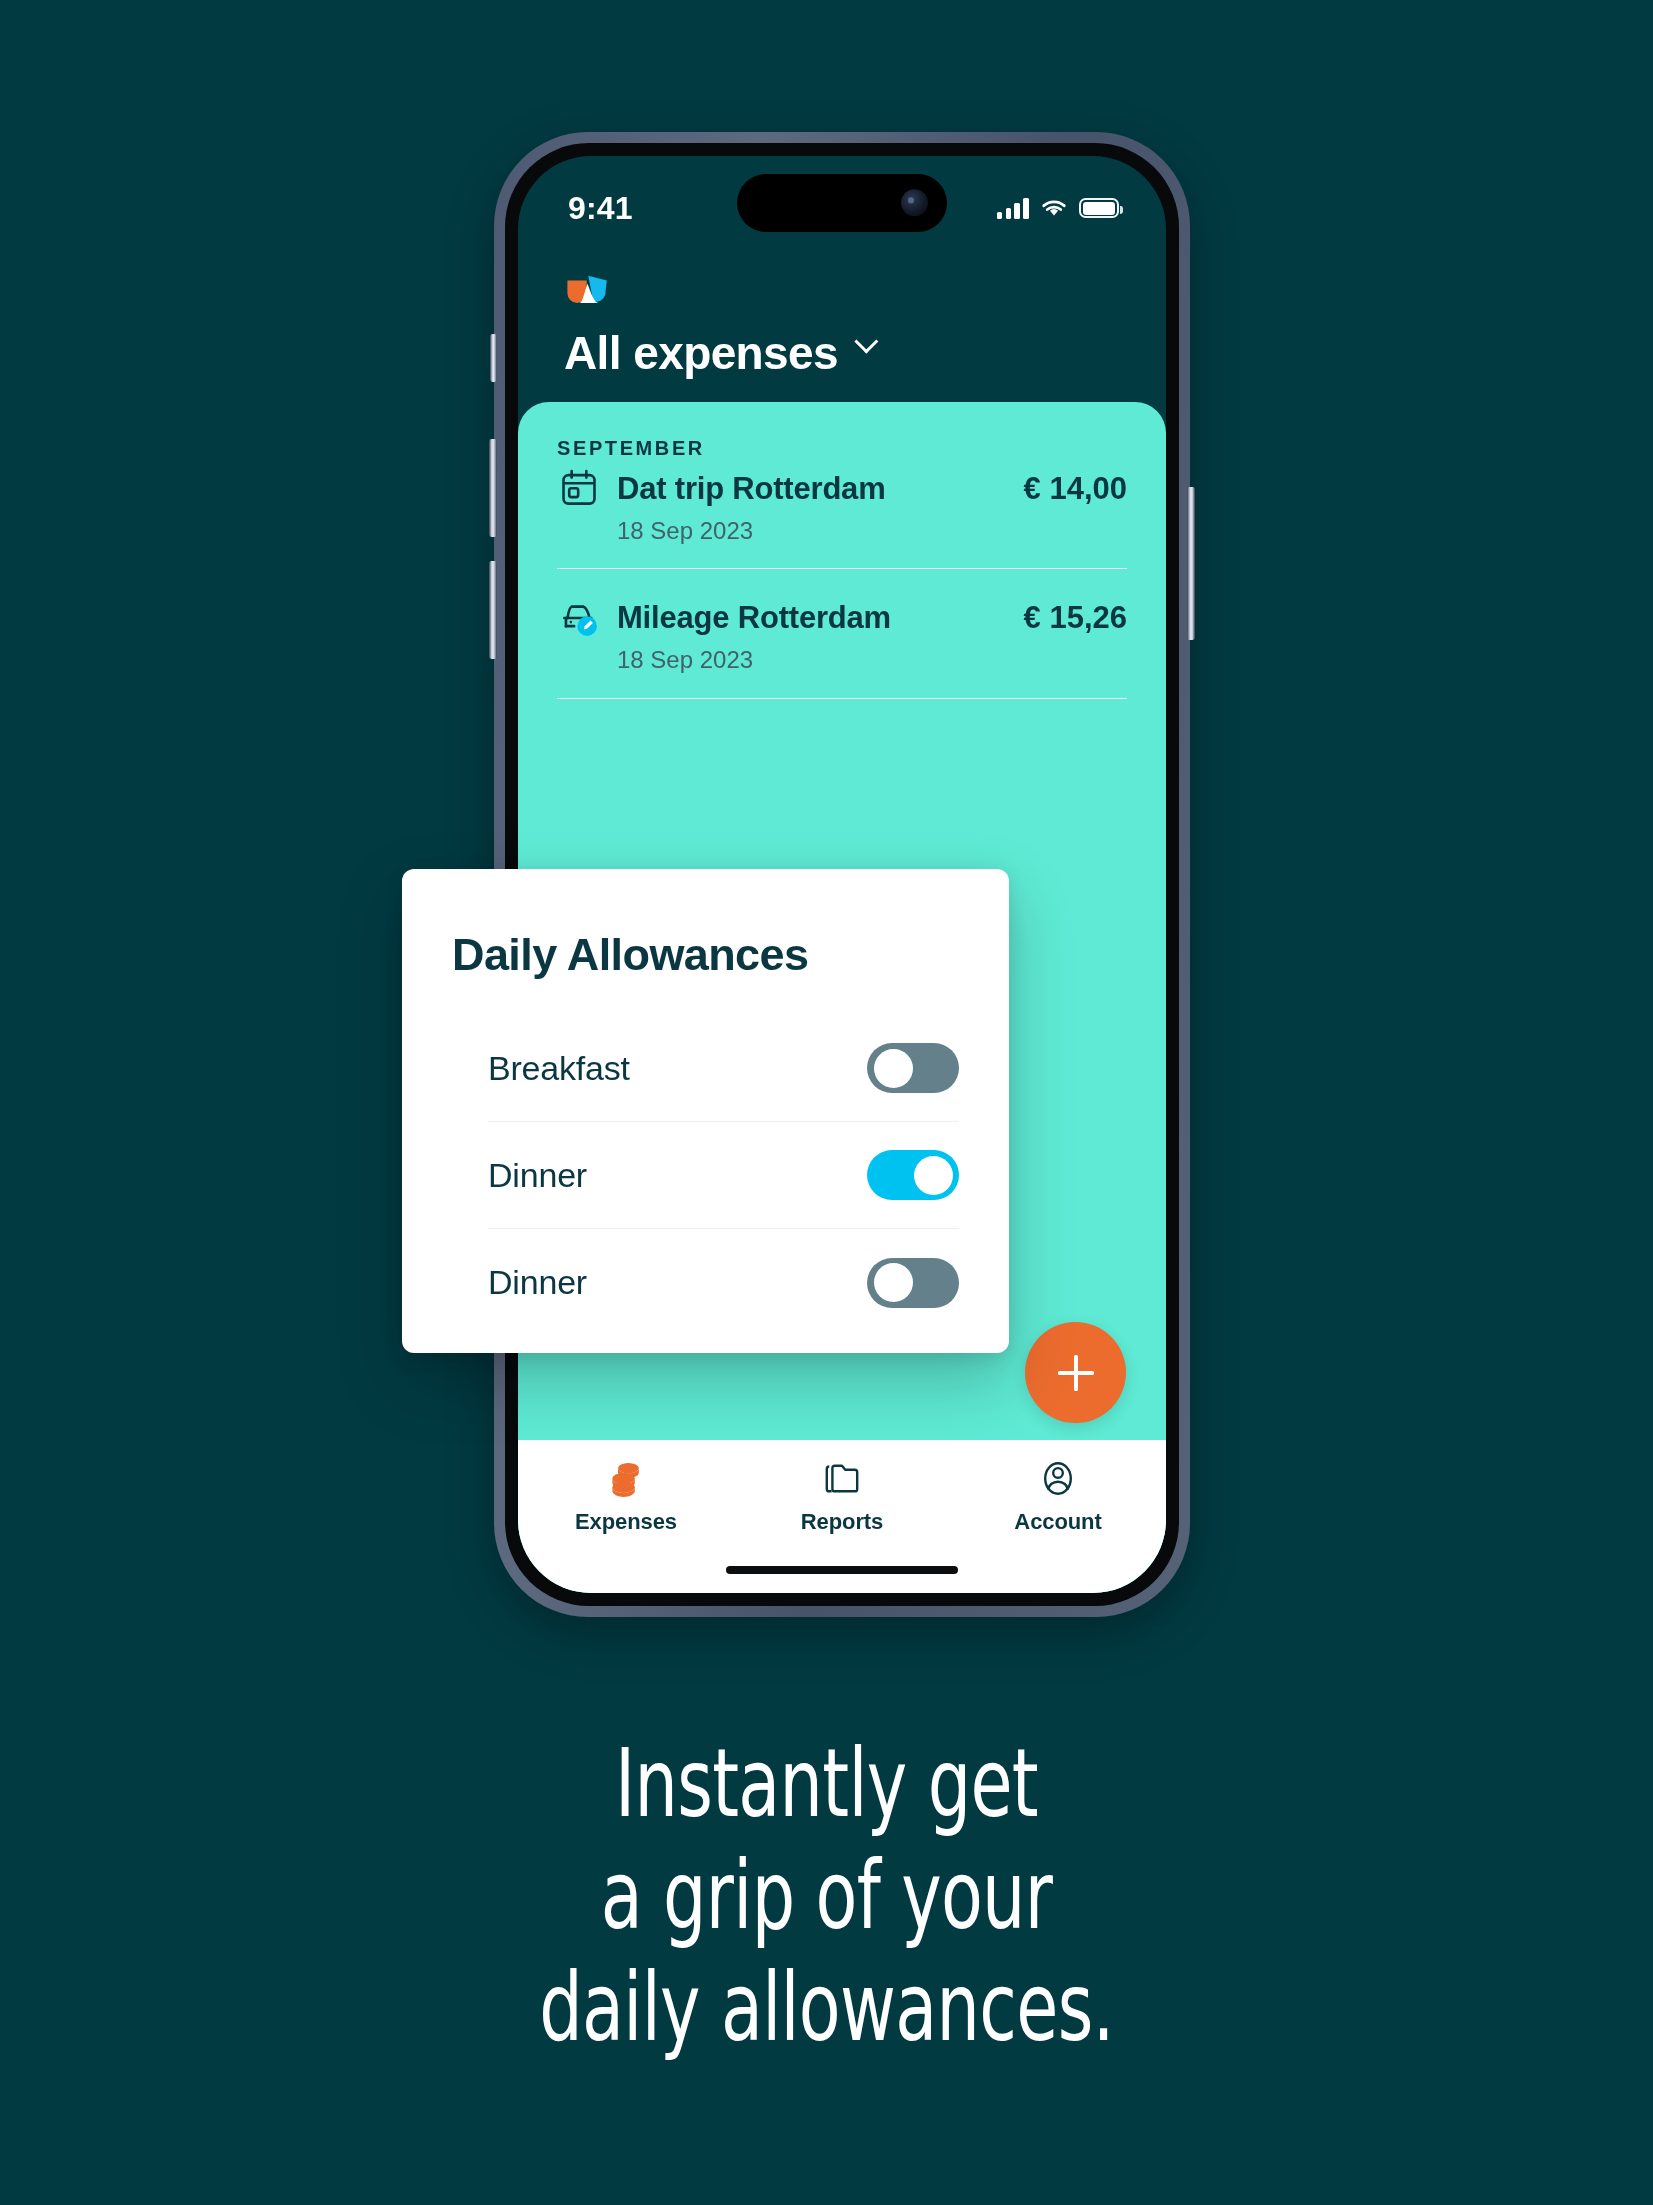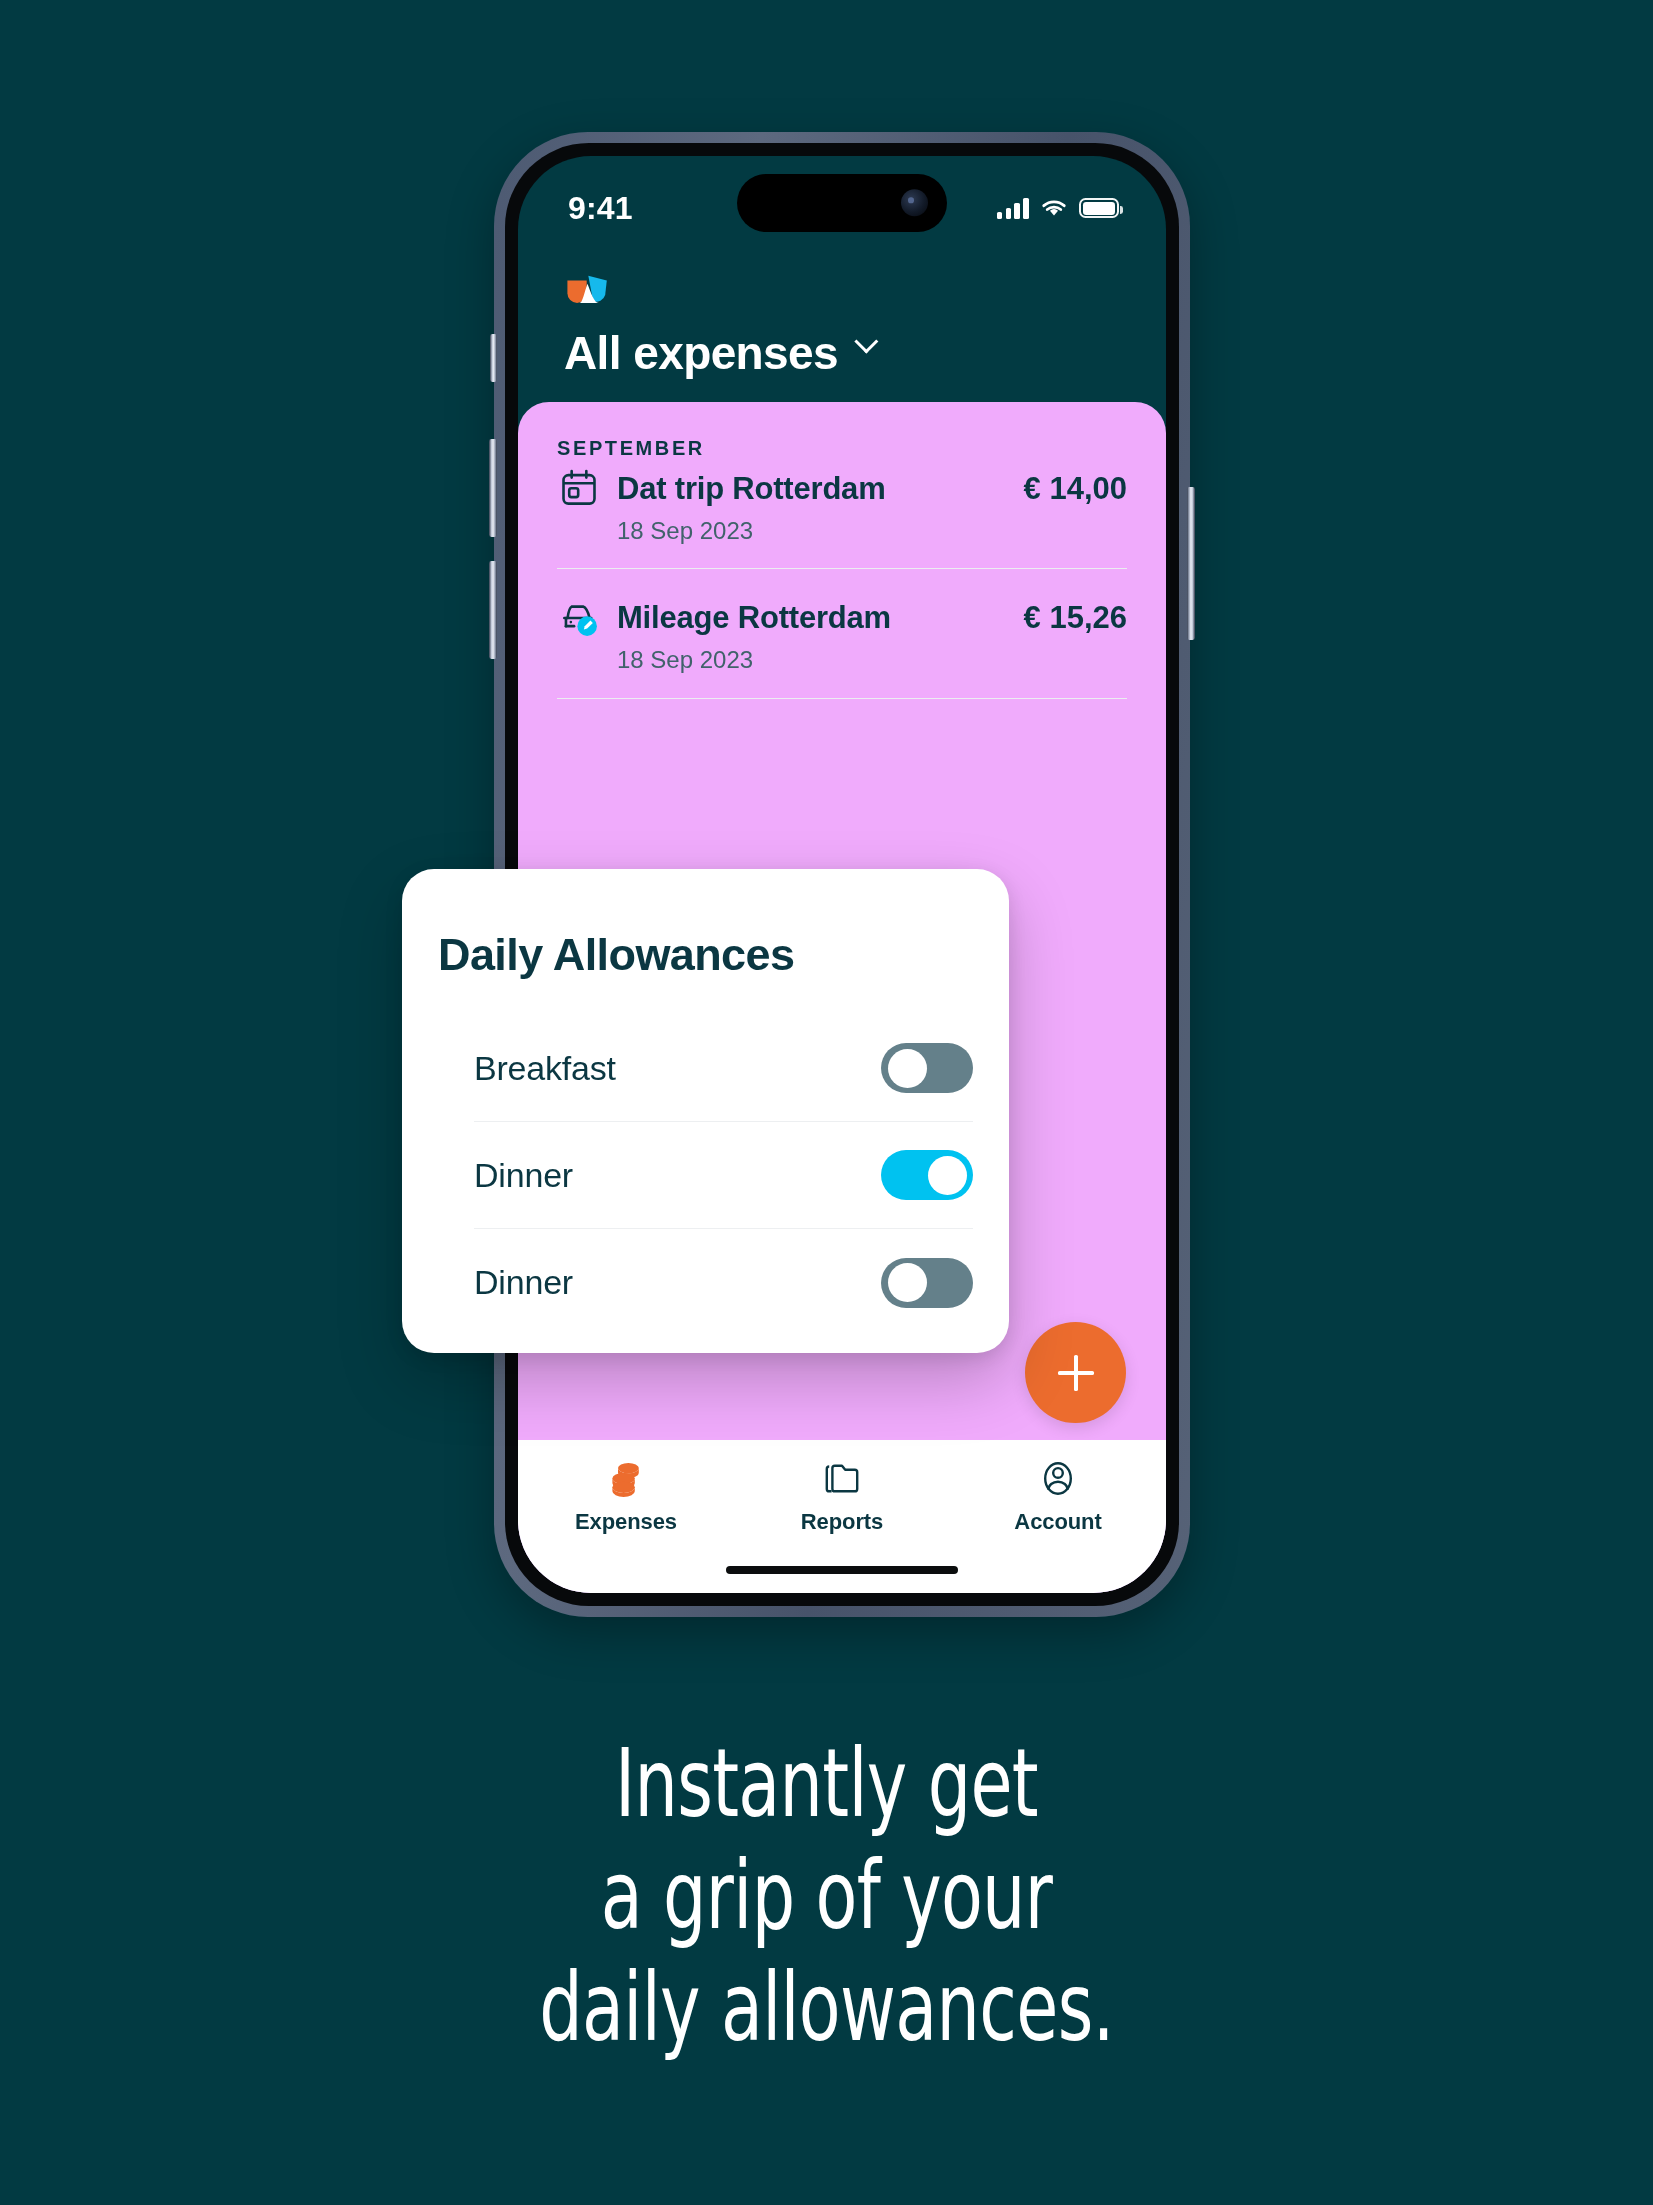--- a/index.html
+++ b/index.html
@@ -156,21 +156,21 @@
     width: 13.7px; height: 13.7px;
     border-right: 3.2px solid #FFFFFF;
     border-bottom: 3.2px solid #FFFFFF;
     transform: rotate(45deg);
   }
 
   
   .sheet {
     position: absolute;
     left: 0; right: 0; top: 246px; bottom: 0;
-    background: #f0abfc;
+    background: #5eead4;
     border-radius: 31px 31px 0 0;
     z-index: 3;
     overflow: hidden;
   }
   .month-label {
     color: #0B3742;
     font-size: 20px;
     font-weight: 700;
     letter-spacing: 2.6px;
     padding: 35px 0 0 39px;
@@ -259,24 +259,24 @@
     background: #0B0D0E;
     border-radius: 4.8px;
   }
 
   
   .allow-card {
     position: absolute;
     left: 402px; top: 869px;
     width: 607px; height: 484px;
     background: #FFFFFF;
-    border-radius: 32px;
+    border-radius: 12px;
     box-shadow: 0 27.4px 65px rgba(0,0,0,0.22), 0 4.8px 18px rgba(0,0,0,0.10);
     z-index: 20;
-    padding: 0 36px;
+    padding: 0 50px;
   }
   .allow-title {
     color: #0B3742;
     font-size: 45px;
     font-weight: 600;
     letter-spacing: -0.6px;
     padding-top: 60px;
   }
   .allow-rows { margin-top: 34px; }
   .allow-row {

